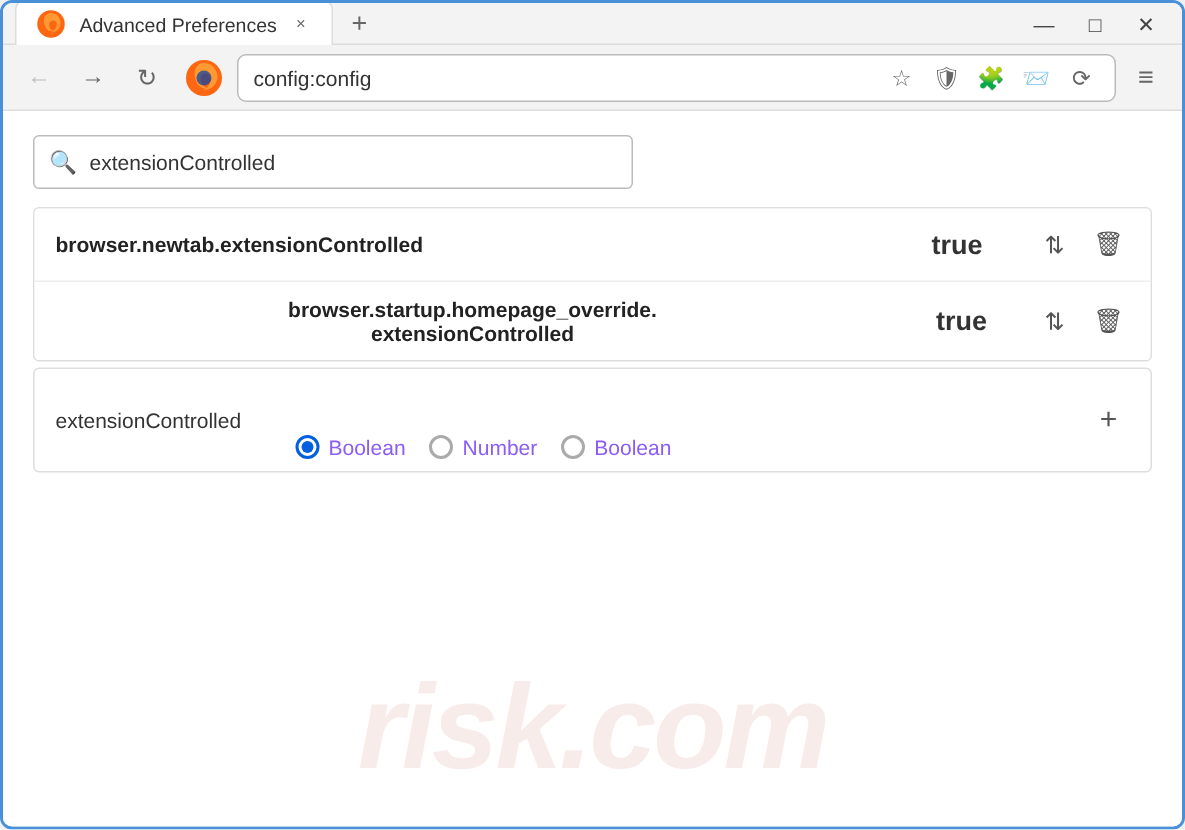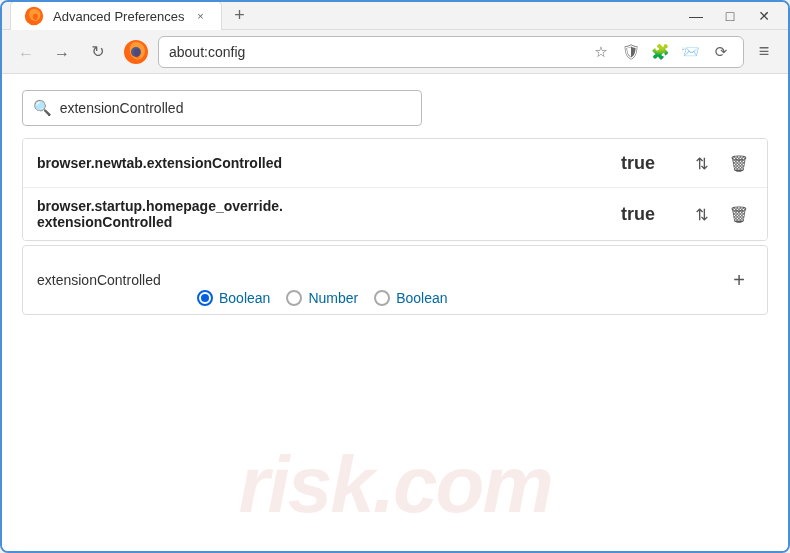--- a/index.html
+++ b/index.html
@@ -247,21 +247,21 @@
     }
 
     .result-row {
       display: flex;
       align-items: center;
       padding: 10px 14px;
       border-bottom: 1px solid #eee;
       background: #fff;
       gap: 28px;
     }
-    .result-row:last-child { border-bottom: none; }
+    .result-row:last-child { border-bottom: none; text-align: center; }
 
     .pref-name {
       font-weight: 700;
       font-size: 14px;
       color: #222;
       flex: 1;
     }
 
     .pref-value {
       font-weight: 700;
@@ -312,21 +312,21 @@
       display: flex;
       align-items: center;
       gap: 16px;
     }
 
     .radio-option {
       display: flex;
       align-items: flex-end;
       gap: 6px;
       font-size: 14px;
-      color: #0369a1;
+      color: #8b5cf6;
       cursor: pointer;
       margin-top: 36px;
     }
 
     .radio-circle {
       width: 16px;
       height: 16px;
       border-radius: 50%;
       border: 2px solid #aaa;
       display: flex;
@@ -399,21 +399,21 @@
     <div class="nav-btn">→</div>
     <div class="nav-btn">↻</div>
 
     <svg class="firefox-logo" viewBox="0 0 28 28">
       <circle cx="14" cy="14" r="12" fill="#ff6611"></circle>
       <path d="M14 4 C9 4 7 9 8 14 C9 19 13 22 17 21 C13 20 11 16 12 13 C13 10 17 10 18 13 C19 16 17 21 14 22 C19 22 23 18 23 13 C23 8 19 4 14 4Z" fill="#ff9933"></path>
       <circle cx="14" cy="14" r="5" fill="#003eaa" opacity="0.7"></circle>
     </svg>
 
     <div class="address-bar">
-      <span>about:config</span>
+      <span>config:config</span>
       <div class="address-icons">
         <div class="addr-icon">☆</div>
         <div class="addr-icon">🛡</div>
         <div class="addr-icon">🧩</div>
         <div class="addr-icon">📨</div>
         <div class="addr-icon">⟳</div>
       </div>
     </div>
 
     <div class="menu-btn">≡</div>

